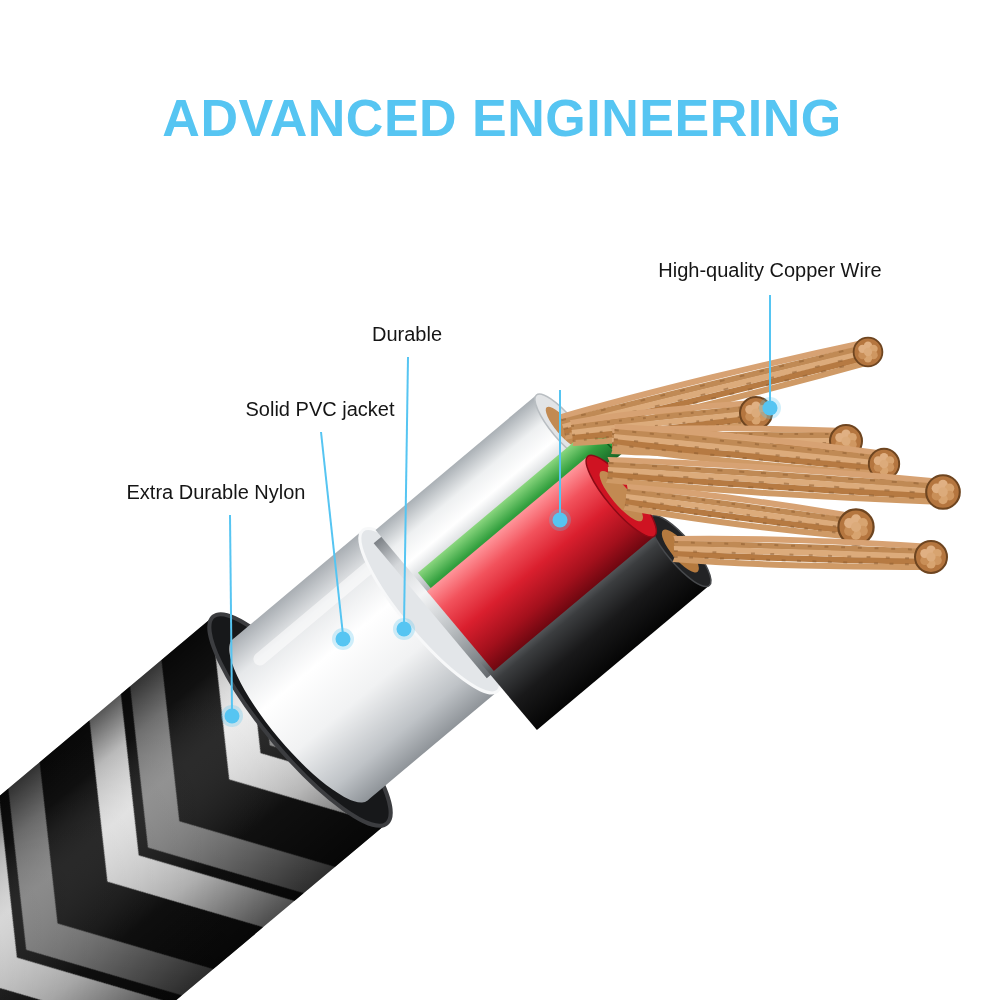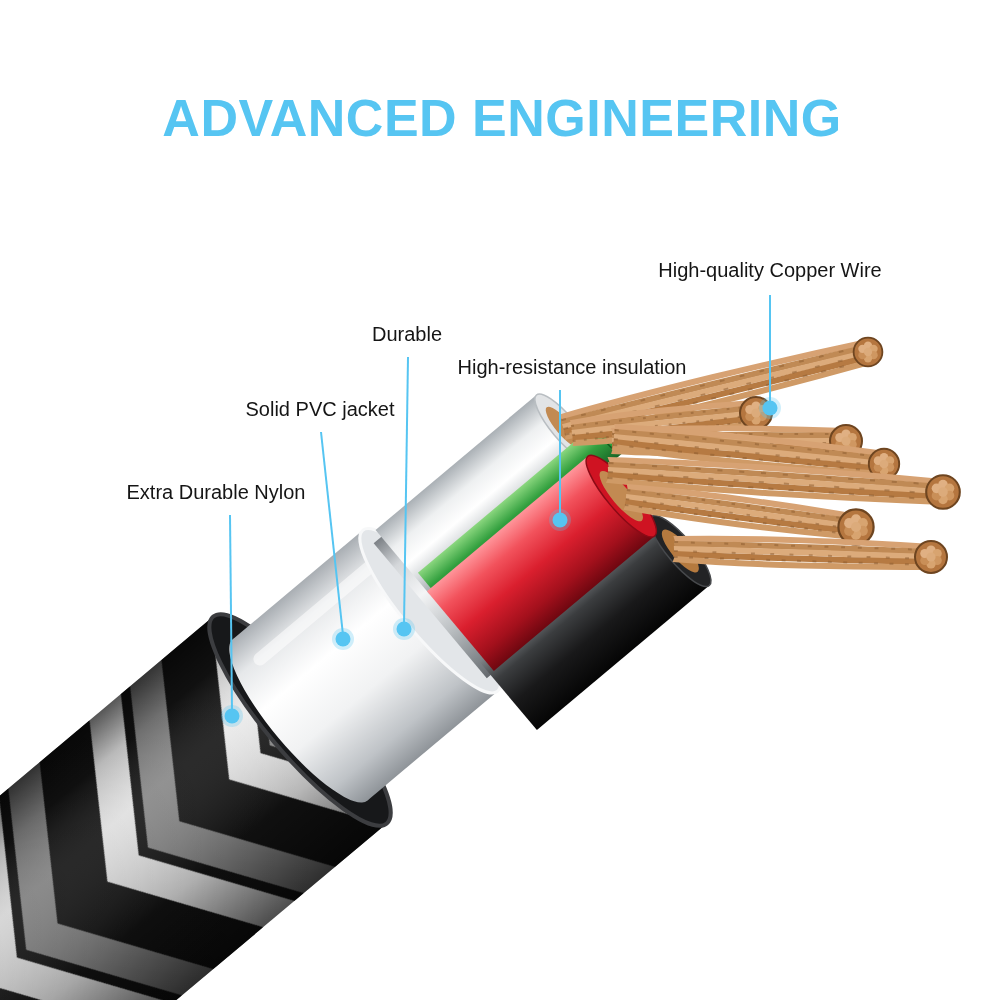--- a/index.html
+++ b/index.html
@@ -24,21 +24,20 @@
 </style>
 </head>
 <body>
 
 <div class="stage">
 
   <h1 class="headline">ADVANCED ENGINEERING</h1>
 
   <div class="callout" style="left:770px;top:259px">High-quality Copper Wire</div>
   <div class="callout" style="left:407px;top:323px">Durable</div>
-  <div class="callout" style="left:572px;top:356px">High-resistance insulation</div>
   <div class="callout" style="left:216px;top:481px">Extra Durable Nylon</div>
   <div class="callout" style="left:320px;top:398px">Solid PVC jacket</div>
 
   <svg id="cable-svg" width="1000" height="1000" viewBox="0 0 1000 1000">
     <defs>
       <pattern id="braidPat" width="159" height="270" patternUnits="userSpaceOnUse" patternTransform="translate(0 45)">
         <rect width="159" height="270" fill="#141414"></rect>
         <g fill="none" stroke-width="34" stroke-miterlimit="8">
           <path d="M20,-30 L-90,135 L20,300" stroke="#ededed"></path>
           <path d="M179,-30 L69,135 L179,300" stroke="#ededed"></path>

